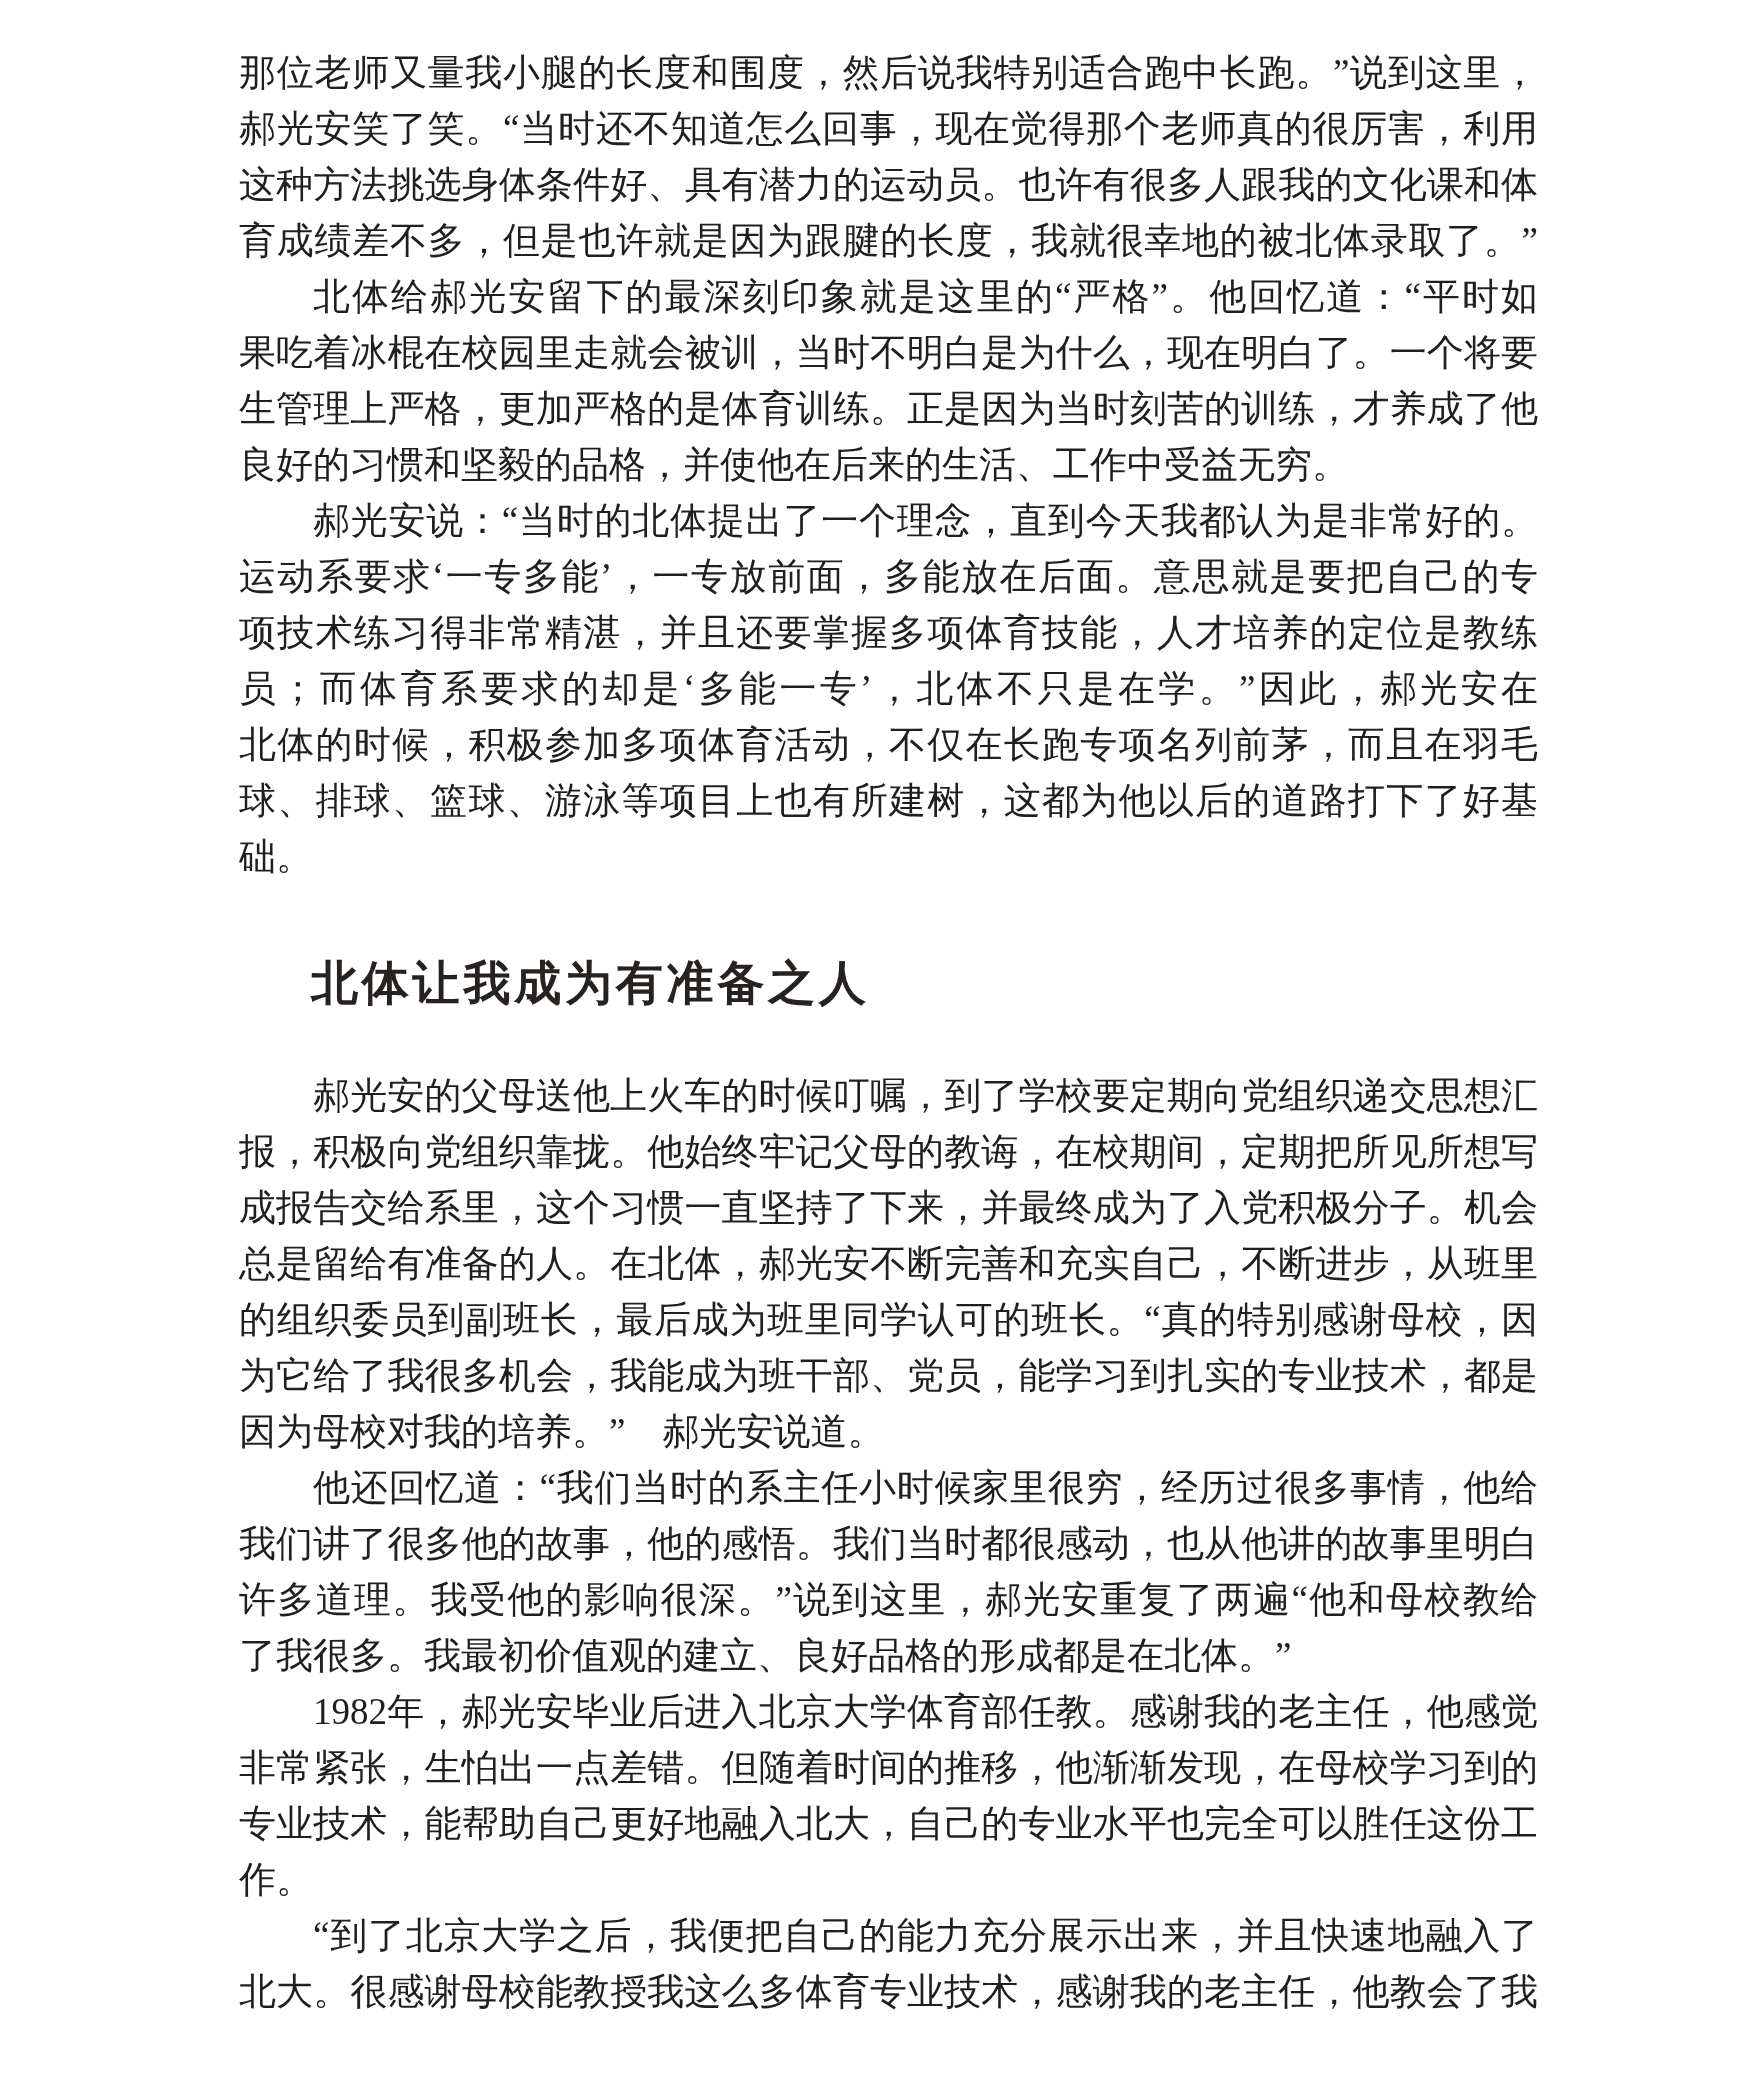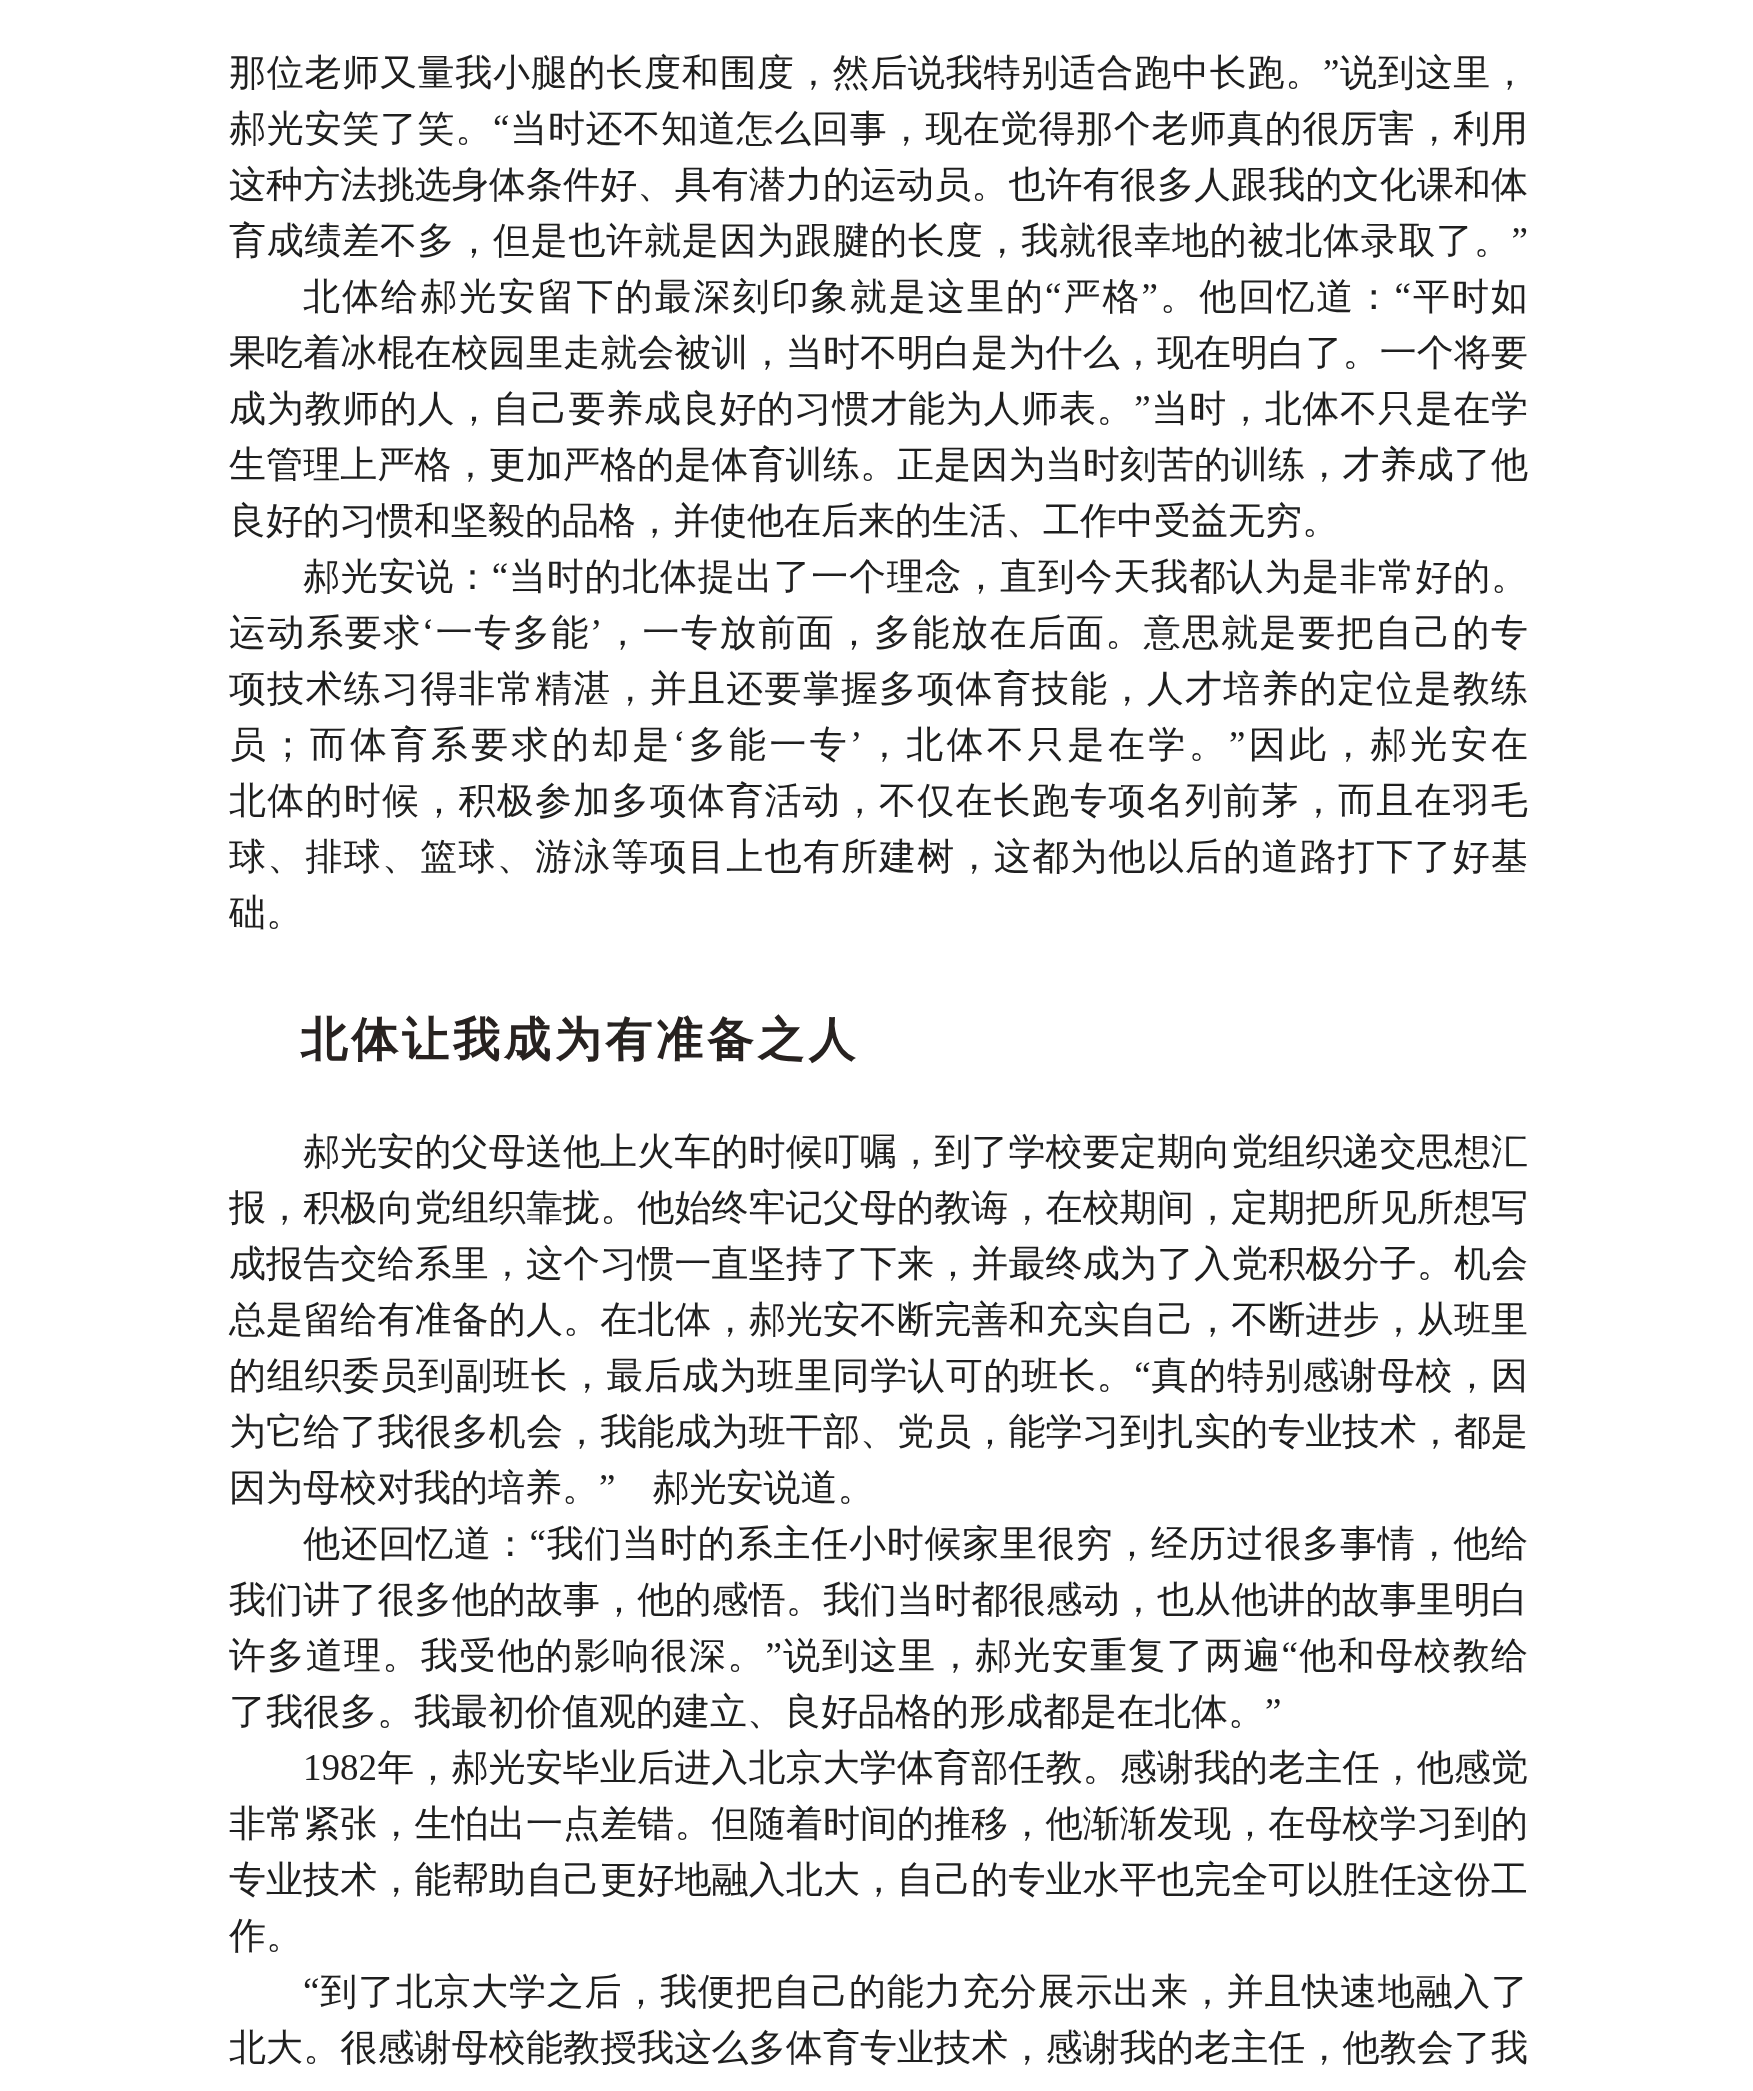--- a/index.html
+++ b/index.html
@@ -12,21 +12,21 @@
   }
   .page {
     position: absolute;
     left: 0; top: 0;
     width: 1753px;
     height: 2091px;
     background: #ffffff;
   }
   .text-column {
     position: absolute;
-    left: 229px;
+    left: 239px;
     top: 45px;
     width: 1299px;
     font-family: "Liberation Serif", "DejaVu Serif", serif;
     font-size: 37px;
     color: #1f1f1f;
   }
   .line {
     height: 56px;
     line-height: 56px;
     text-align: justify;
@@ -57,21 +57,20 @@
 <body>
 
 <div class="page">
   <div class="text-column">
       <div class="line">那位老师又量我小腿的长度和围度，然后说我特别适合跑中长跑。”说到这里，</div>
       <div class="line">郝光安笑了笑。“当时还不知道怎么回事，现在觉得那个老师真的很厉害，利用</div>
       <div class="line">这种方法挑选身体条件好、具有潜力的运动员。也许有很多人跟我的文化课和体</div>
       <div class="line">育成绩差不多，但是也许就是因为跟腱的长度，我就很幸地的被北体录取了。”</div>
       <div class="line indent">北体给郝光安留下的最深刻印象就是这里的“严格”。他回忆道：“平时如</div>
       <div class="line">果吃着冰棍在校园里走就会被训，当时不明白是为什么，现在明白了。一个将要</div>
-      <div class="line">成为教师的人，自己要养成良好的习惯才能为人师表。”当时，北体不只是在学</div>
       <div class="line">生管理上严格，更加严格的是体育训练。正是因为当时刻苦的训练，才养成了他</div>
       <div class="line short">良好的习惯和坚毅的品格，并使他在后来的生活、工作中受益无穷。</div>
       <div class="line indent">郝光安说：“当时的北体提出了一个理念，直到今天我都认为是非常好的。</div>
       <div class="line">运动系要求‘一专多能’，一专放前面，多能放在后面。意思就是要把自己的专</div>
       <div class="line">项技术练习得非常精湛，并且还要掌握多项体育技能，人才培养的定位是教练</div>
       <div class="line">员；而体育系要求的却是‘多能一专’，北体不只是在学。”因此，郝光安在</div>
       <div class="line">北体的时候，积极参加多项体育活动，不仅在长跑专项名列前茅，而且在羽毛</div>
       <div class="line">球、排球、篮球、游泳等项目上也有所建树，这都为他以后的道路打下了好基</div>
       <div class="line short">础。</div>
       <div class="heading">北体让我成为有准备之人</div>

